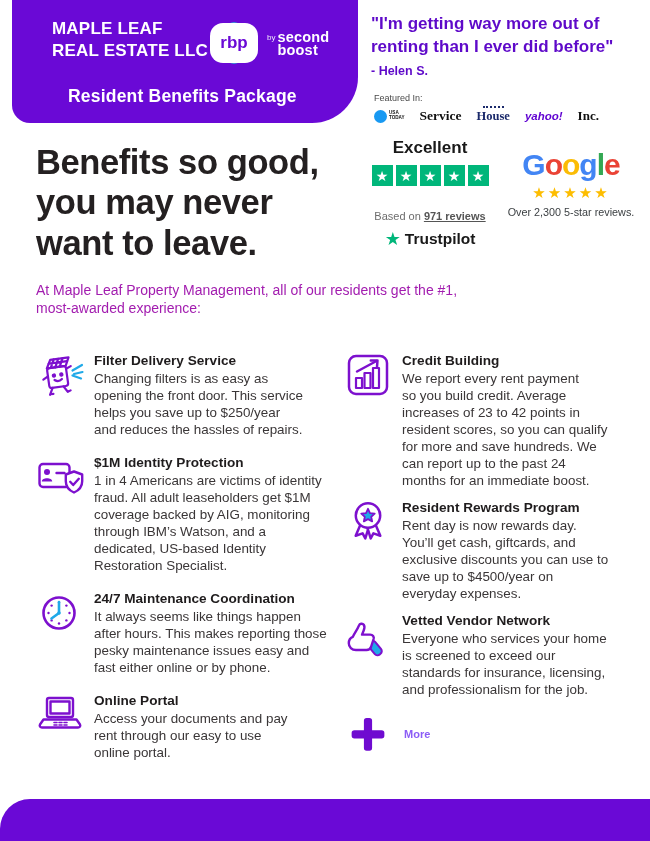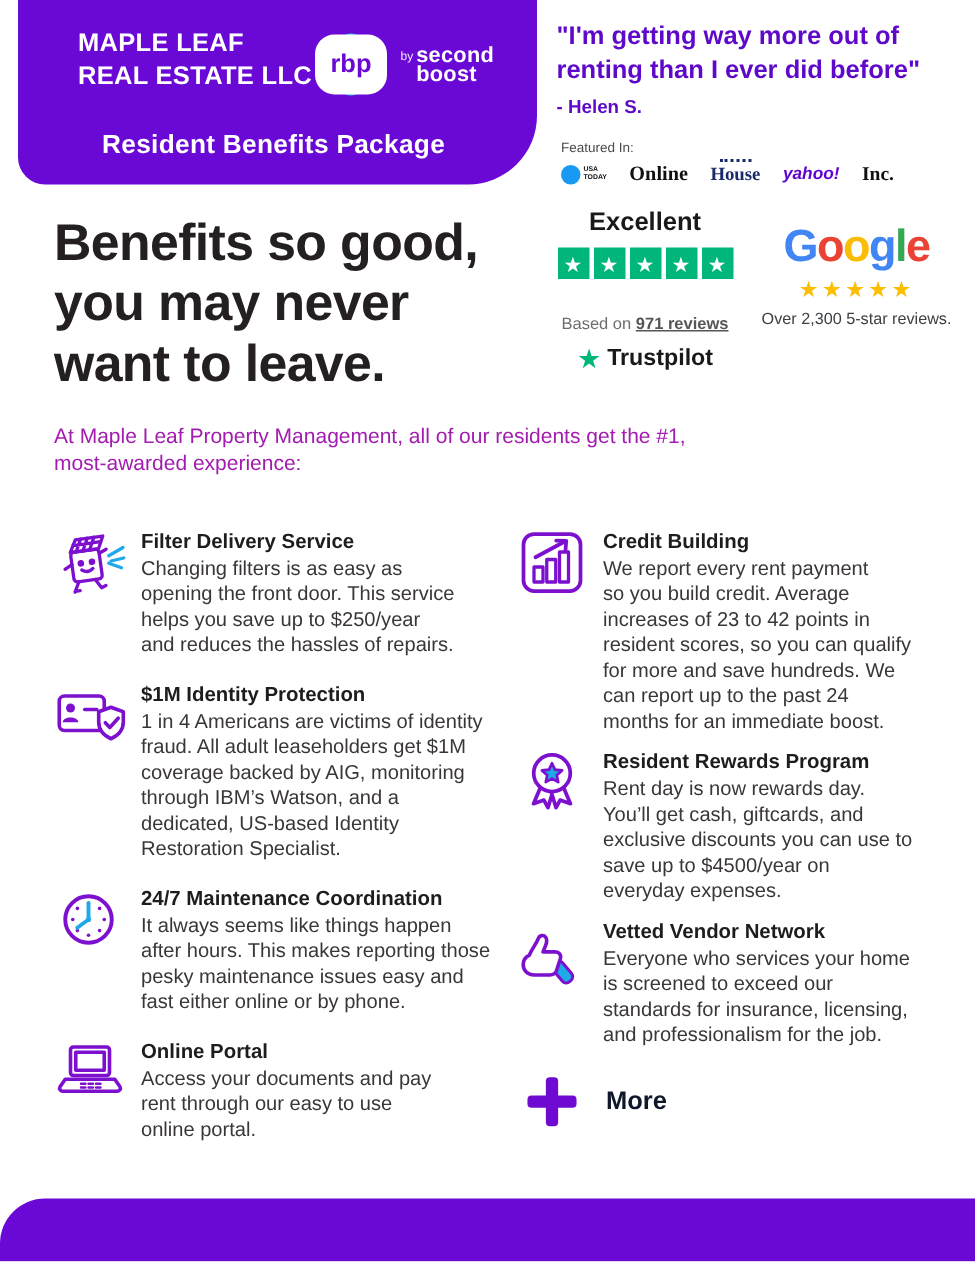--- a/index.html
+++ b/index.html
@@ -87,21 +87,21 @@
   .benefit{display:flex;gap:10px;}
   .col-left .benefit{margin-bottom:15px;}
   .col-right .benefit{margin-bottom:9px;}
   .bicon{flex:0 0 48px;width:48px;height:48px;}
   .bicon svg{display:block;}
   .btext{flex:1;padding-top:2px;}
   .btitle{font-size:13.6px;font-weight:700;color:#1F1C1D;margin-bottom:2px;}
   .bbody{font-size:13.4px;color:#3A3637;line-height:1.27;white-space:pre-line;}
   .more-row{display:flex;align-items:center;gap:12px;margin-top:14px;}
   .more-icon{flex:0 0 48px;width:48px;height:44px;display:flex;align-items:center;justify-content:center;}
-  .more-label{font-size:17px;font-weight:700;color:#0f172a;}
+  .more-label{font-size:11px;font-weight:700;color:#8b5cf6;}
   
   .footer-bar{
     position:absolute;left:0;top:799px;width:650px;height:42px;
     background:#6A09D6;border-radius:30px 0 0 0;
   }
 </style>
 </head>
 <body>
 
 <div class="page">
@@ -129,21 +129,21 @@
   </div>
 
   <div class="featured">
     <div class="featured-label">Featured In:</div>
     <div class="logo-row">
       <span class="lg-usat">
         <span class="usat-circle"></span>
         <span class="usat-text">USA
 TODAY</span>
       </span>
-      <span class="lg-forbes">Online</span>
+      <span class="lg-forbes">Service</span>
       <span class="lg-house">House</span>
       <span class="lg-yahoo">yahoo!</span>
       <span class="lg-inc">Inc.</span>
     </div>
   </div>
 
   <div class="tp-block">
     <div class="tp-excellent">Excellent</div>
     <div class="tp-stars">
       <span class="tp-star"></span>

